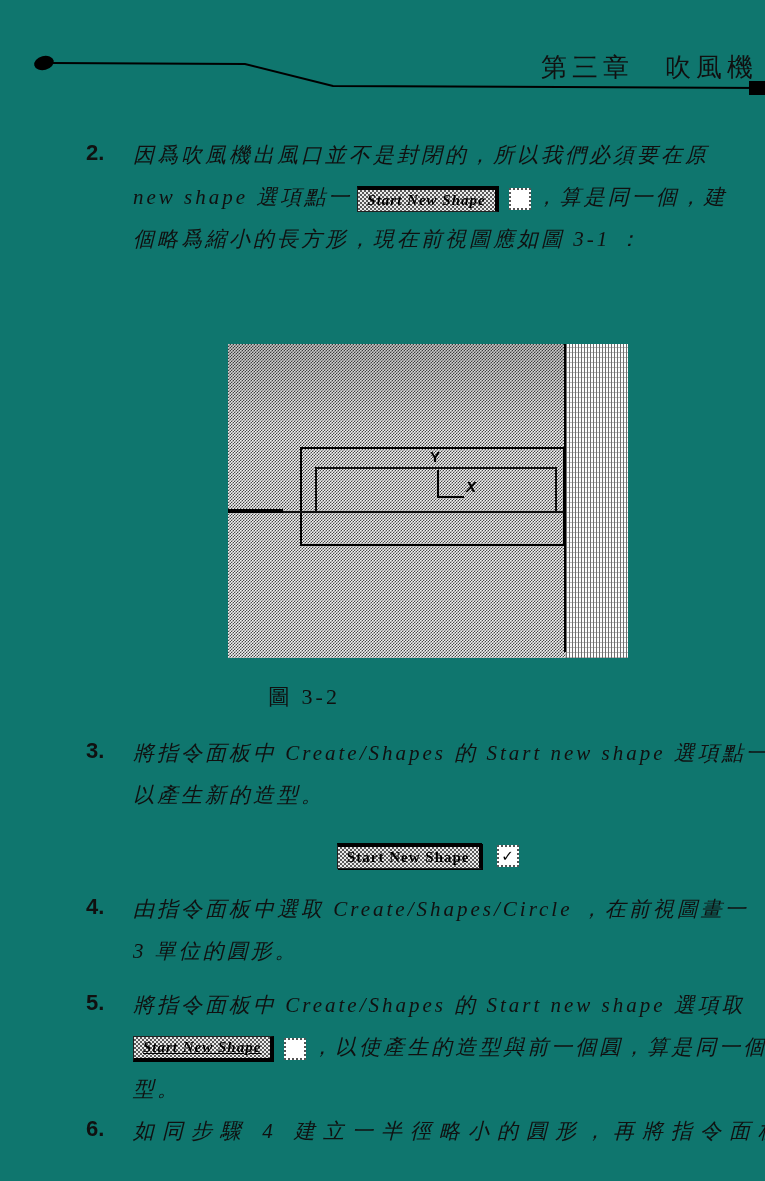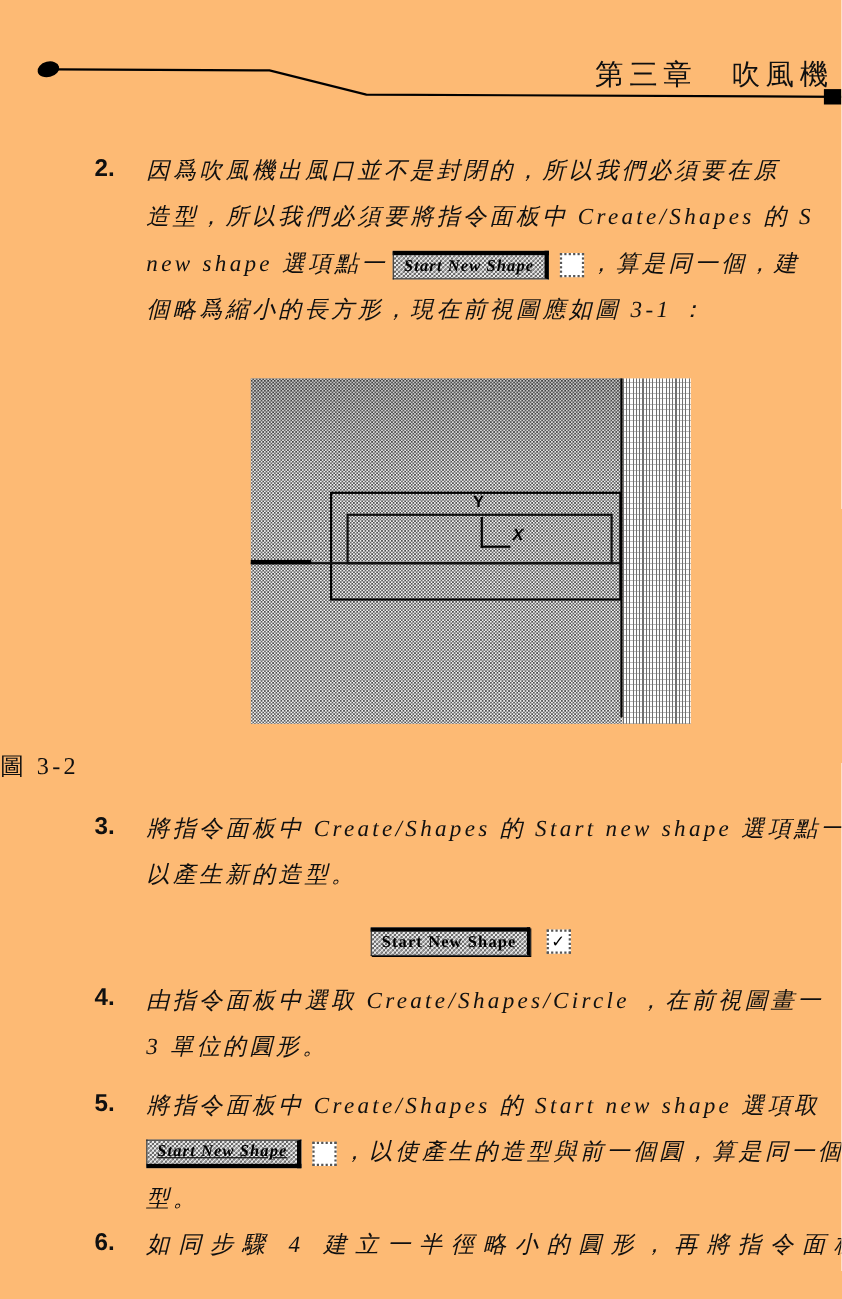--- a/index.html
+++ b/index.html
@@ -1,17 +1,17 @@
 <!DOCTYPE html>
 <html><head>
 <meta charset="utf-8">
 <style>
   html,body{margin:0;padding:0;background:#fff;}
   .page{
-    position:relative;width:765px;height:1181px;background:#fdba74;overflow:hidden;
+    position:relative;width:765px;height:1181px;background:#0f766e;overflow:hidden;
     font-family:"Liberation Serif",serif;color:#101010;
   }
   
   .hdr-svg{position:absolute;left:0;top:0;}
   .chapter-title{
     position:absolute;left:541px;top:50px;font-size:26px;letter-spacing:5px;
     font-family:"Liberation Serif",serif;white-space:nowrap;
   }
   
   .step-num{
@@ -66,39 +66,38 @@
   }
   .fig-divider{position:absolute;left:336px;top:0;width:2px;height:308px;background:#000;}
   .rect-outer{position:absolute;left:72px;top:103px;width:261px;height:95px;border:2px solid #000;}
   .rect-inner{position:absolute;left:87px;top:123px;width:238px;height:42px;border:2px solid #101010;}
   .grid-line{position:absolute;left:0;top:167px;width:336px;height:2px;background:#101010;}
   .grid-line-thick{position:absolute;left:0;top:165px;width:55px;height:4px;background:#000;}
   .axis-v{position:absolute;left:209px;top:126px;width:2px;height:28px;background:#000;}
   .axis-h{position:absolute;left:209px;top:152px;width:27px;height:2px;background:#000;}
   .axis-y{position:absolute;left:202px;top:104px;font:bold 15px "Liberation Sans",sans-serif;color:#000;}
   .axis-x{position:absolute;left:238px;top:134px;font:bold italic 15px "Liberation Sans",sans-serif;color:#000;}
-  .fig-caption{position:absolute;left:0;top:682px;width:608px;text-align:left;
+  .fig-caption{position:absolute;left:0;top:682px;width:608px;text-align:center;
     font-size:22px;letter-spacing:3px;}
 </style>
 </head>
 <body>
 
 <div class="page">
 
   <svg class="hdr-svg" width="765" height="110">
     <ellipse cx="44" cy="63" rx="10" ry="7" transform="rotate(-14 44 63)" fill="#000"></ellipse>
     <path d="M52 63 L245 64 L333 86 L765 88" stroke="#000" stroke-width="2" fill="none"></path>
     <rect x="749" y="81" width="16" height="14" fill="#000"></rect>
   </svg>
   <div class="chapter-title">第三章　吹風機</div>
 
   <div class="step-num" style="top:140px">2.</div>
   <div class="step-text" style="top:134px">
     <div class="ln">因爲吹風機出風口並不是封閉的，所以我們必須要在原</div>
-    <div class="ln">造型，所以我們必須要將指令面板中 Create/Shapes 的 S</div>
     <div class="ln"><span>new shape 選項點一</span><span class="sns-btn dither btn-a">Start New Shape</span><span class="chk"></span><span>，算是同一個，建</span></div>
     <div class="ln">個略爲縮小的長方形，現在前視圖應如圖 3-1 ：</div>
   </div>
 
   <div class="figure">
     <div class="fig-viewport dither-fig"></div>
     <div class="fig-shade"></div>
     <div class="fig-right"></div>
     <div class="fig-divider"></div>
     <div class="rect-outer"></div>

